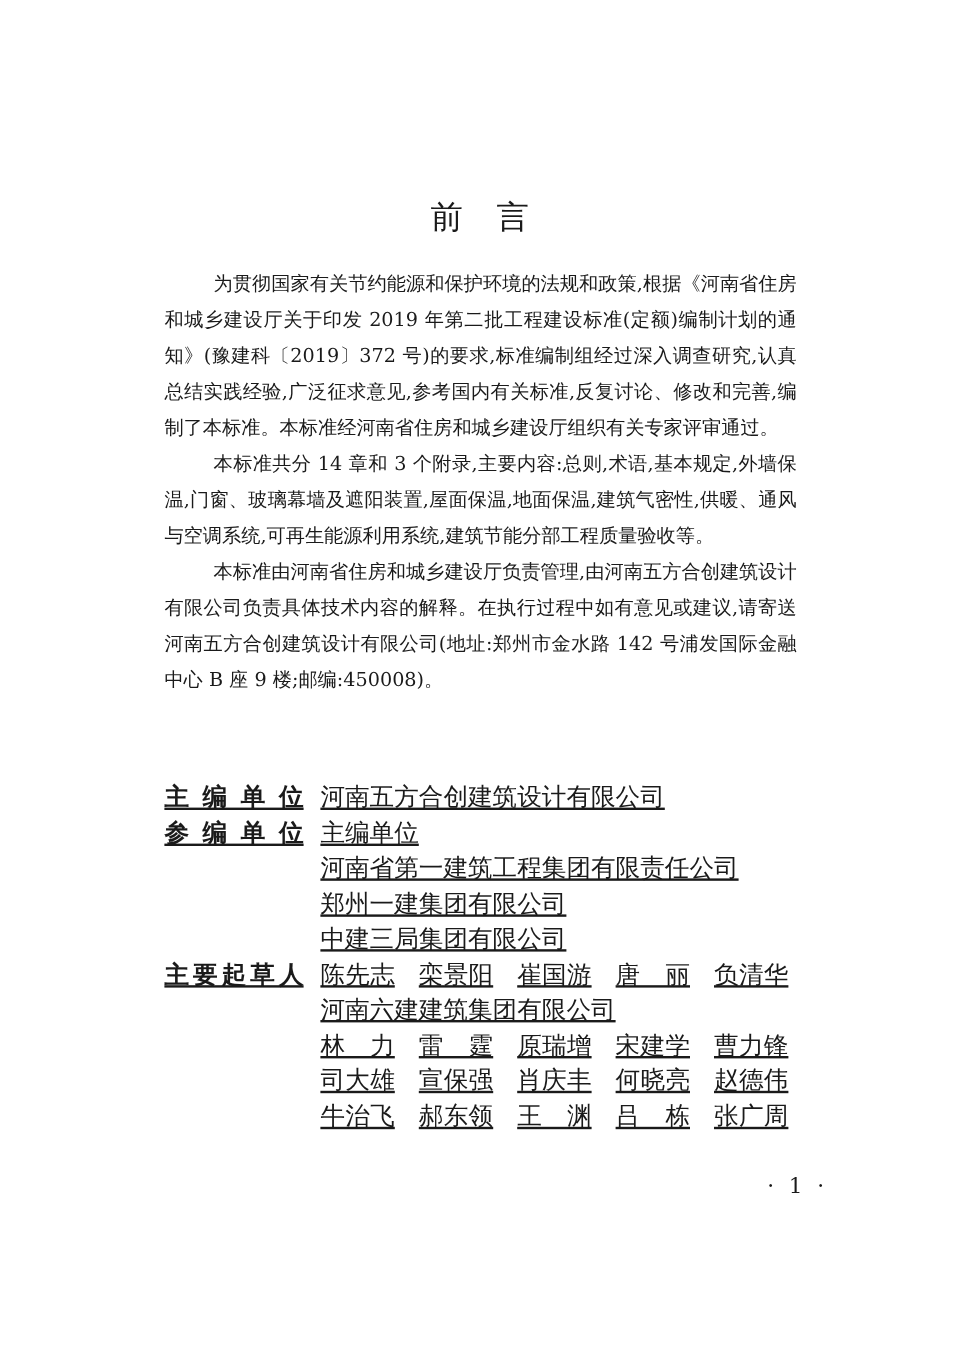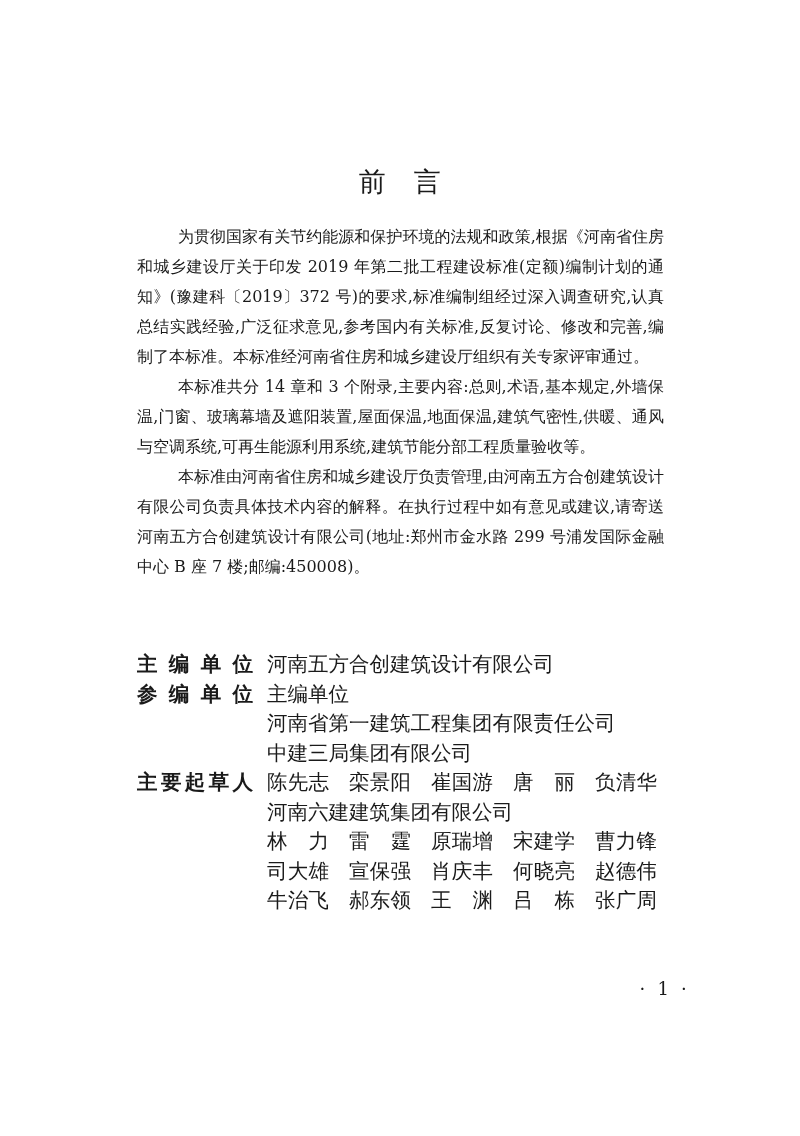--- a/index.html
+++ b/index.html
@@ -62,20 +62,21 @@
     position: absolute;
     left: 137px;
     top: 650px;
     width: 540px;
   }
 
   .credit-row {
     display: flex;
     align-items: flex-end;
     min-height: 29.5px;
+    text-decoration: underline;
   }
 
   .credit-label {
     flex: 0 0 118px;
     width: 118px;
     box-sizing: border-box;
     font-size: 20.5px;
     line-height: 29.5px;
     font-weight: bold;
     font-family: "DejaVu Sans", "Liberation Sans", sans-serif;
@@ -129,37 +130,41 @@
 </head>
 <body>
 
 <div class="page">
 
   <div class="doc-title">前　言</div>
 
   <div class="body-block">
     <p class="para">为贯彻国家有关节约能源和保护环境的法规和政策,根据《河南省住房和城乡建设厅关于印发 2019 年第二批工程建设标准(定额)编制计划的通知》(豫建科〔2019〕372 号)的要求,标准编制组经过深入调查研究,认真总结实践经验,广泛征求意见,参考国内有关标准,反复讨论、修改和完善,编制了本标准。本标准经河南省住房和城乡建设厅组织有关专家评审通过。</p>
     <p class="para">本标准共分 14 章和 3 个附录,主要内容:总则,术语,基本规定,外墙保温,门窗、玻璃幕墙及遮阳装置,屋面保温,地面保温,建筑气密性,供暖、通风与空调系统,可再生能源利用系统,建筑节能分部工程质量验收等。</p>
-    <p class="para">本标准由河南省住房和城乡建设厅负责管理,由河南五方合创建筑设计有限公司负责具体技术内容的解释。在执行过程中如有意见或建议,请寄送河南五方合创建筑设计有限公司(地址:郑州市金水路 299 号浦发国际金融中心 B 座 7 楼;邮编:450008)。</p>
+    <p class="para">本标准由河南省住房和城乡建设厅负责管理,由河南五方合创建筑设计有限公司负责具体技术内容的解释。在执行过程中如有意见或建议,请寄送河南五方合创建筑设计有限公司(地址:郑州市金水路 142 号浦发国际金融中心 B 座 9 楼;邮编:450008)。</p>
   </div>
 
   <div class="credits">
 
     <div class="credit-row">
       <div class="credit-label">主编单位</div>
       <div class="credit-value">河南五方合创建筑设计有限公司</div>
     </div>
 
     <div class="credit-row">
       <div class="credit-label">参编单位</div>
       <div class="credit-value">主编单位</div>
     </div>
     <div class="credit-row">
       <div class="credit-label blank">参编单位</div>
       <div class="credit-value">河南省第一建筑工程集团有限责任公司</div>
+    </div>
+    <div class="credit-row">
+      <div class="credit-label blank">参编单位</div>
+      <div class="credit-value">郑州一建集团有限公司</div>
     </div>
     <div class="credit-row">
       <div class="credit-label blank">参编单位</div>
       <div class="credit-value">中建三局集团有限公司</div>
     </div>
     <div class="credit-row">
       <div class="credit-label">主要起草人</div>
       <div class="credit-value name-row">
         <span class="name-cell">陈先志</span>
         <span class="name-cell">栾景阳</span>

